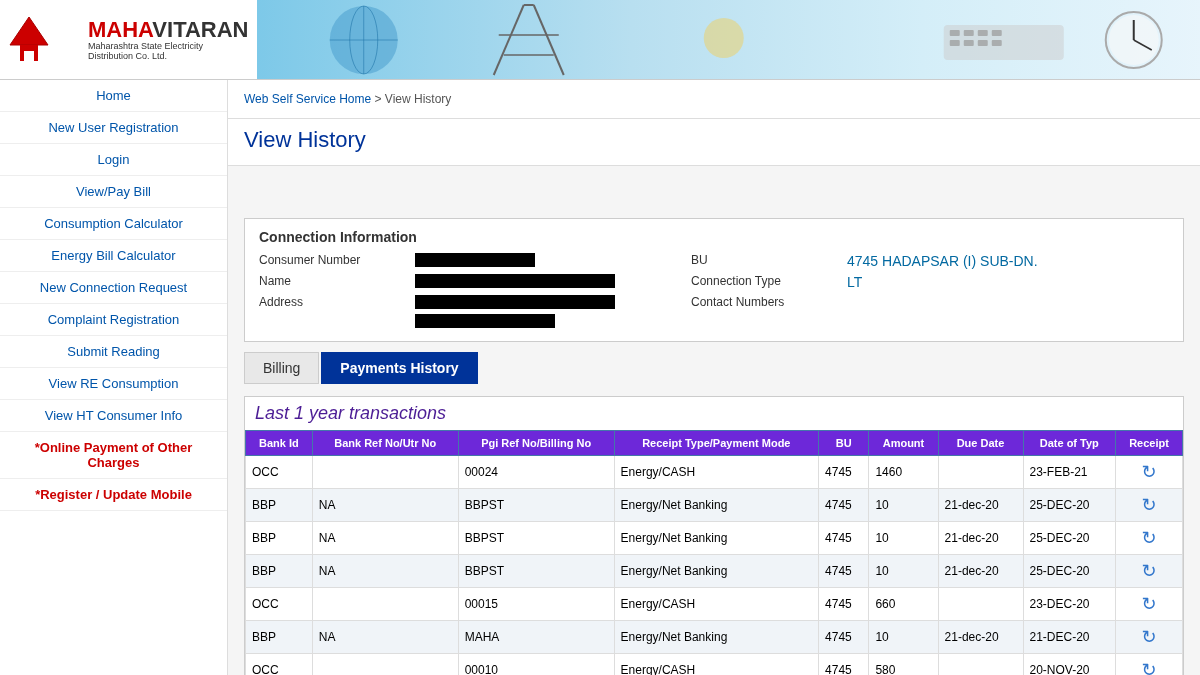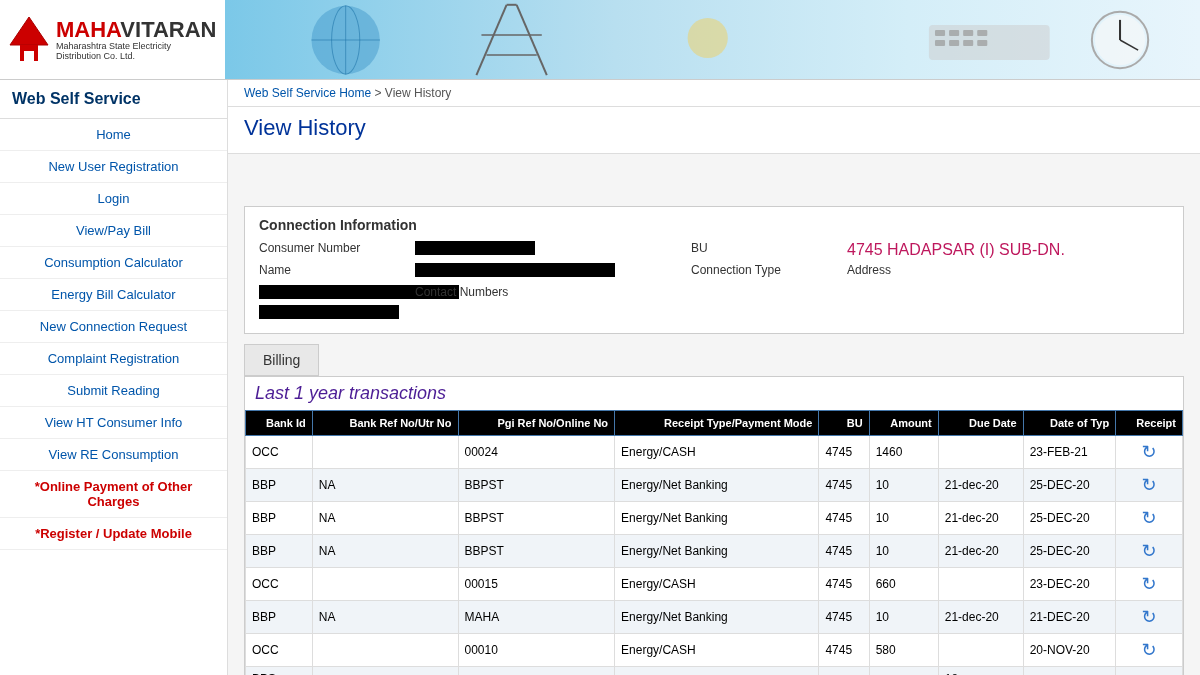--- a/index.html
+++ b/index.html
@@ -18,60 +18,60 @@
     .sidebar-title { padding: 10px 12px; font-size: 16px; font-weight: bold; color: #003366; border-bottom: 1px solid #ddd; }
     .sidebar-nav { list-style: none; }
     .sidebar-nav li a {
       display: block; padding: 8px 12px; color: #0055aa; text-decoration: none; font-size: 13px; border-bottom: 1px solid #eee; text-align: center;
     }
 
     
     .content { flex: 1; padding: 0; overflow-y: auto; background: #f5f5f5; }
 
     
-    .breadcrumb { background: #fff; padding: 6px 16px; font-size: 12px; color: #555; border-bottom: 1px solid #ddd; }
+    .breadcrumb { background: #fff; padding: 12px 16px; font-size: 12px; color: #555; border-bottom: 1px solid #ddd; }
     .breadcrumb a { color: #0055aa; text-decoration: none; }
 
     
     .page-title-bar { background: #fff; padding: 8px 16px 12px; border-bottom: 1px solid #ddd; }
     .page-title { font-size: 22px; color: #003399; font-weight: normal; }
 
     
     .inner-content { padding: 12px 16px; background: #f5f5f5; }
 
     
     .connection-info { background: #fff; border: 1px solid #ccc; padding: 10px 14px; margin-bottom: 10px; margin-top: 40px; }
     .conn-title { font-size: 14px; font-weight: bold; color: #333; margin-bottom: 8px; }
     .conn-grid { display: grid; grid-template-columns: 140px 260px 140px 1fr; gap: 4px 16px; }
     .conn-label { font-size: 12px; color: #333; font-weight: normal; }
-    .conn-value { font-size: 16px; color: #be185d; }
+    .conn-value { font-size: 14px; color: #0369a1; }
     .conn-redacted { display: inline-block; background: #000; color: #000; width: 120px; height: 14px; }
     .conn-redacted-lg { display: inline-block; background: #000; color: #000; width: 200px; height: 14px; }
 
     
-    .tabs-bar { display: flex; margin-bottom: 0; border-bottom: none; }
+    .tabs-bar { display: flex; margin-bottom: 12px; border-bottom: none; }
     .tab {
       padding: 7px 18px; font-size: 14px; cursor: pointer; border: 1px solid #ccc; background: #e8e8e8; color: #333; margin-right: 2px;
     }
     .tab.active { background: #003399; color: #fff; border-color: #003399; font-weight: bold; }
 
     
     .table-container { background: #fff; border: 1px solid #ccc; }
     .table-subtitle { color: #4c1d95; font-size: 18px; padding: 6px 10px; font-style: italic; }
     .data-table { width: 100%; border-collapse: collapse; font-size: 12px; }
     .data-table th {
-      background: #000000; color: #fff; padding: 6px 6px; text-align: right; border: 1px solid #4477aa; font-size: 11px; white-space: nowrap;
+      background: #6d28d9; color: #fff; padding: 6px 6px; text-align: center; border: 1px solid #4477aa; font-size: 11px; white-space: nowrap;
     }
     .data-table td { padding: 5px 6px; border: 1px solid #ddd; vertical-align: middle; }
     .data-table tr:nth-child(even) td { background: #f0f4f8; }
     .data-table tr:nth-child(odd) td { background: #fff; }
     .receipt-icon { color: #3377cc; font-size: 16px; cursor: pointer; }
 
     
-    .logo-wrapper { display: flex; align-items: center; padding: 6px 8px; }
+    .logo-wrapper { display: flex; align-items: center; padding: 6px 8px; gap: 32px; }
     .triangle-logo { width: 42px; height: 50px; margin-right: 6px; }
   </style>
 </head>
 <body>
 
 <div class="header">
   <div class="logo-wrapper">
 
     <svg class="triangle-logo" viewBox="0 0 42 50" xmlns="http://www.w3.org/2000/svg">
       <polygon points="21,2 40,30 2,30" fill="#cc0000" stroke="#aa0000" stroke-width="1"></polygon>
@@ -126,21 +126,20 @@
       <circle cx="890" cy="40" r="25" fill="#f8f8f8" opacity="0.6"></circle>
       <line x1="890" y1="40" x2="890" y2="20" stroke="#333" stroke-width="2"></line>
       <line x1="890" y1="40" x2="908" y2="50" stroke="#333" stroke-width="1.5"></line>
     </svg>
   </div>
 </div>
 
 <div class="main-layout">
 
   <div class="sidebar">
-    <div class="sidebar-title">Web Self Service</div>
     <ul class="sidebar-nav">
       <li>
           <a href="#">Home</a>
         </li>
       <li>
           <a href="#">New User Registration</a>
         </li>
       <li>
           <a href="#">Login</a>
         </li>
@@ -156,24 +155,24 @@
       <li>
           <a href="#">New Connection Request</a>
         </li>
       <li>
           <a href="#">Complaint Registration</a>
         </li>
       <li>
           <a href="#">Submit Reading</a>
         </li>
       <li>
+          <a href="#">View RE Consumption</a>
+        </li>
+      <li>
           <a href="#">View HT Consumer Info</a>
-        </li>
-      <li>
-          <a href="#">View RE Consumption</a>
         </li>
       <li>
           <a href="#" style="color:#cc0000;font-weight:bold;">*Online Payment of Other Charges</a>
         </li>
       <li>
           <a href="#" style="color:#cc0000;font-weight:bold;">*Register / Update Mobile</a>
         </li>
     </ul>
   </div>
 
@@ -196,43 +195,45 @@
         <div class="conn-grid">
 
           <span class="conn-label">Consumer Number</span>
           <span class="conn-value"><span class="conn-redacted"></span></span>
           <span class="conn-label">BU</span>
           <span class="conn-value">4745 HADAPSAR (I) SUB-DN.</span>
 
           <span class="conn-label">Name</span>
           <span class="conn-value"><span class="conn-redacted-lg"></span></span>
           <span class="conn-label">Connection Type</span>
+          <span class="conn-value">LT</span>
 
           <span class="conn-label">Address</span>
           <span class="conn-value">
             <span class="conn-redacted-lg"></span><br>
             <span class="conn-redacted" style="width:140px;margin-top:2px;display:inline-block;"></span>
           </span>
           <span class="conn-label">Contact Numbers</span>
           <span class="conn-value"></span>
         </div>
       </div>
 
       <div class="tabs-bar">
         <div class="tab">Billing</div>
+        <div class="tab active">Payments History</div>
       </div>
 
       <div class="table-container">
         <div class="table-subtitle">Last 1 year transactions</div>
         <table class="data-table">
           <thead>
             <tr>
               <th>Bank Id</th>
               <th>Bank Ref No/Utr No</th>
-              <th>Pgi Ref No/Online No</th>
+              <th>Pgi Ref No/Billing No</th>
               <th>Receipt Type/Payment Mode</th>
               <th>BU</th>
               <th>Amount</th>
               <th>Due Date</th>
               <th>Date of Typ</th>
               <th>Receipt</th>
             </tr>
           </thead>
           <tbody id="table-body">
           <tr>

